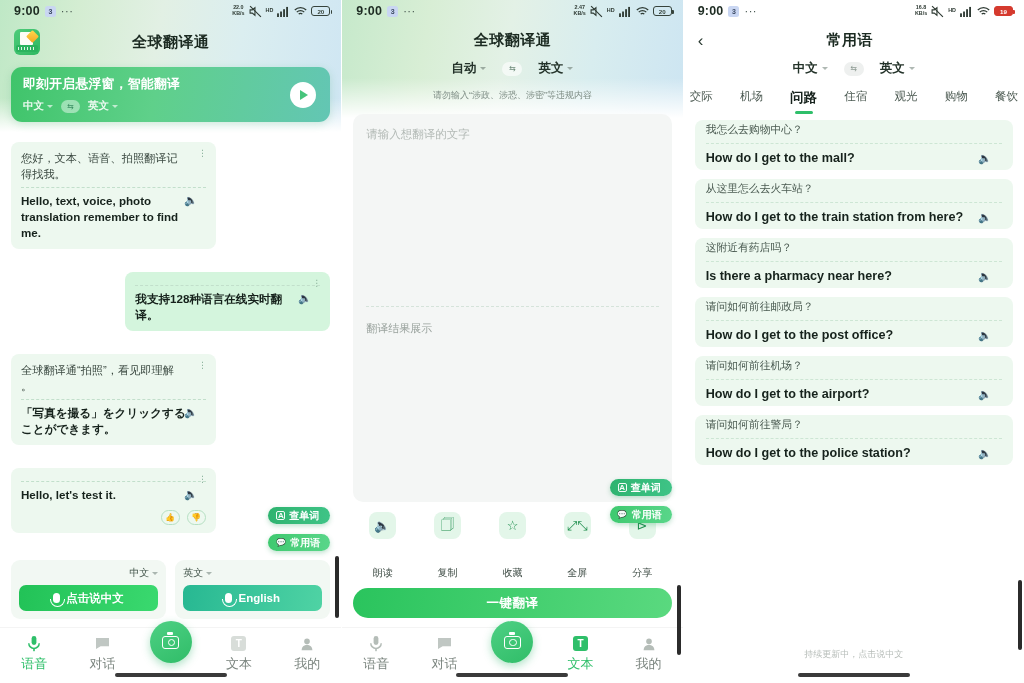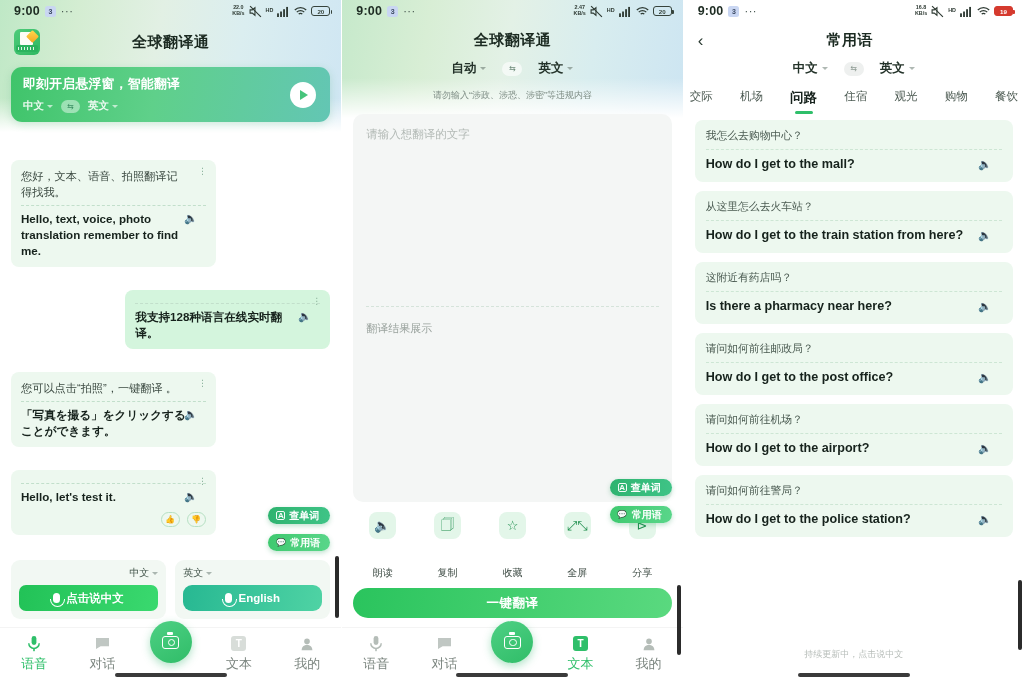--- a/index.html
+++ b/index.html
@@ -104,21 +104,21 @@
   }
   .play-btn {
     position: absolute; right: 14px; top: 50%; transform: translateY(-50%);
     width: 26px; height: 26px; border-radius: 50%; background: #ffffff;
     display: flex; align-items: center; justify-content: center;
   }
   .play-btn i { width:0;height:0;border-left:8px solid #46c47b;border-top:5px solid transparent;border-bottom:5px solid transparent;margin-left:2px; }
 
   .chat {
     position: relative; z-index: 2; flex: 1; overflow: hidden;
-    padding: 13px 11px 0; display: flex; flex-direction: column; gap: 23px; justify-content: center;
+    padding: 20px 11px 0; display: flex; flex-direction: column; gap: 23px;
   }
   .bubble {
     max-width: 205px; border-radius: 8px; padding: 8px 10px;
     background: #edf8ef; position: relative;
   }
   .bubble.right { align-self: flex-end; background: #d4f5dd; }
   .b-src { font-size: 11.2px; line-height: 16px; color: #3c4a42; padding-right: 18px; }
   .b-div { border-top: 1px dashed #c2dfcb; margin: 5px 0; }
   .b-dst { font-size: 11.6px; line-height: 16px; color: #16221c; font-weight: 700; padding-right: 18px; }
   .b-kebab { position: absolute; right: 9px; top: 9px; font-size: 9px; color: #8db39c; letter-spacing: 0; line-height: 4px; }
@@ -146,21 +146,21 @@
     flex: 1; background: #f2f8f3; border-radius: 9px; padding: 6px 8px 8px;
   }
   .sp-card.l { text-align: right; }
   .sp-lang { font-size: 10px; color: #3f5147; display: flex; align-items: center; gap: 3px; margin-bottom: 5px; }
   .sp-card.l .sp-lang { justify-content: flex-end; }
   .sp-btn {
     height: 26px; border-radius: 7px; display: flex; align-items: center;
     justify-content: center; gap: 6px; color: #fff; font-size: 11.5px; font-weight: 700;
   }
   .sp-btn.green { background: linear-gradient(100deg,#22c257,#3ad96f); }
-  .sp-btn.teal { background: linear-gradient(100deg,#27b892,#4fd3a4); border-radius: 9px; }
+  .sp-btn.teal { background: linear-gradient(100deg,#27b892,#4fd3a4); }
   .mic {
     width: 7px; height: 10px; border-radius: 3.5px; background: #fff; position: relative;
   }
   .mic::after{ content:""; position:absolute; left:-3px; bottom:-4px; width:13px; height:7px; border:1.4px solid #fff; border-top:none; border-radius:0 0 8px 8px; }
 
   
   .tabbar {
     height: 56px; flex: 0 0 56px; background: #ffffff; position: relative;
     display: flex; align-items: flex-start; padding-top: 7px; border-top: 1px solid #f4f4f4;
   }
@@ -231,21 +231,21 @@
   .backic { font-size: 17px; color: #2a3a31; line-height: 17px; }
   .p3-title { flex: 1; text-align: center; font-size: 15px; font-weight: 700; color: #1b2a21; letter-spacing: .5px; margin-left: -14px; }
   .p3-langs { position: relative; z-index: 3; display: flex; align-items: center; justify-content: center; gap: 16px; margin-top: 2px; }
   .p3-swap { width: 20px; height: 14px; border-radius: 7px; background: #eef0ef; display:flex;align-items:center;justify-content:center;font-size:8px;color:#8d9a93; }
   .p3-tabs { position: relative; z-index: 3; display: flex; justify-content: space-between; padding: 12px 6px 0; }
   .p3-tab { font-size: 11.5px; color: #4c5a52; position: relative; padding-bottom: 7px; }
   .p3-tab.on { font-size: 13.5px; font-weight: 700; color: #16221c; }
   .p3-tab.on::after { content:""; position:absolute; left:50%; transform:translateX(-50%); bottom:0; width:18px; height:3px; border-radius:2px; background:#2fbf6a; }
 
   .p3-list { position: relative; z-index: 2; flex: 1; overflow: hidden; padding: 6px 11px 0; display: flex; flex-direction: column; gap: 9px; }
-  .phrase { background: #edf8ef; border-radius: 8px; padding: 9px 11px; position: relative; }
+  .phrase { background: #edf8ef; border-radius: 8px; padding: 3px 11px; position: relative; }
   .ph-src { font-size: 10.8px; color: #4a5a51; }
   .ph-div { border-top: 1px dashed #cde6d4; margin: 6px 0; }
   .ph-dst { font-size: 12.6px; line-height: 17px; color: #16221c; font-weight: 700; padding-right: 22px; }
   .ph-spk { position: absolute; right: 10px; font-size: 11px; color: #2fb963; }
   .p3-foot { position: relative; z-index: 3; text-align: center; font-size: 9px; color: #b7bdb9; padding: 5px 0 2px; }
   .p3-home { position: relative; height: 20px; }
 
   .scrollbar { position: absolute; right: 2px; width: 4px; border-radius: 2px; background: #2b2b2b; z-index: 8; }
 </style>
 </head>
@@ -333,21 +333,21 @@
       <div class="bubble right">
         <div class="b-kebab">⋮</div>
         <div class="b-div"></div>
         <div style="position:relative">
           <div class="b-dst">我支持128种语言在线实时翻译。</div>
           <div class="b-spk" style="top:1px">🔈</div>
         </div>
       </div>
 
       <div class="bubble">
-        <div class="b-src">您可以点击“拍照”，一键翻译 。</div>
+        <div class="b-src">全球翻译通“拍照”，看见即理解 。</div>
         <div class="b-kebab">⋮</div>
         <div class="b-div"></div>
         <div style="position:relative">
           <div class="b-dst">「写真を撮る」をクリックすることができます。</div>
           <div class="b-spk" style="top:1px">🔈</div>
         </div>
       </div>
 
       <div class="bubble">
         <div class="b-kebab">⋮</div>

